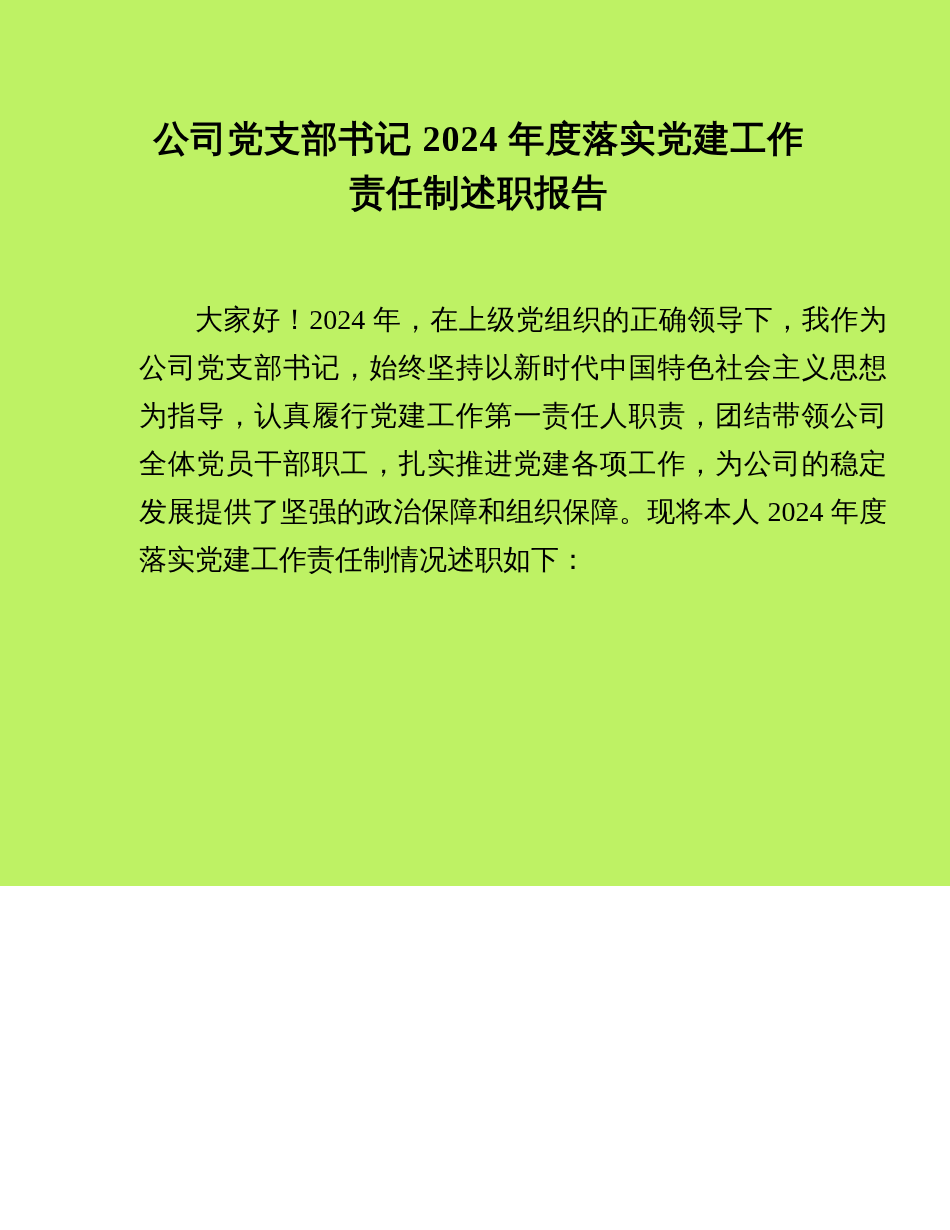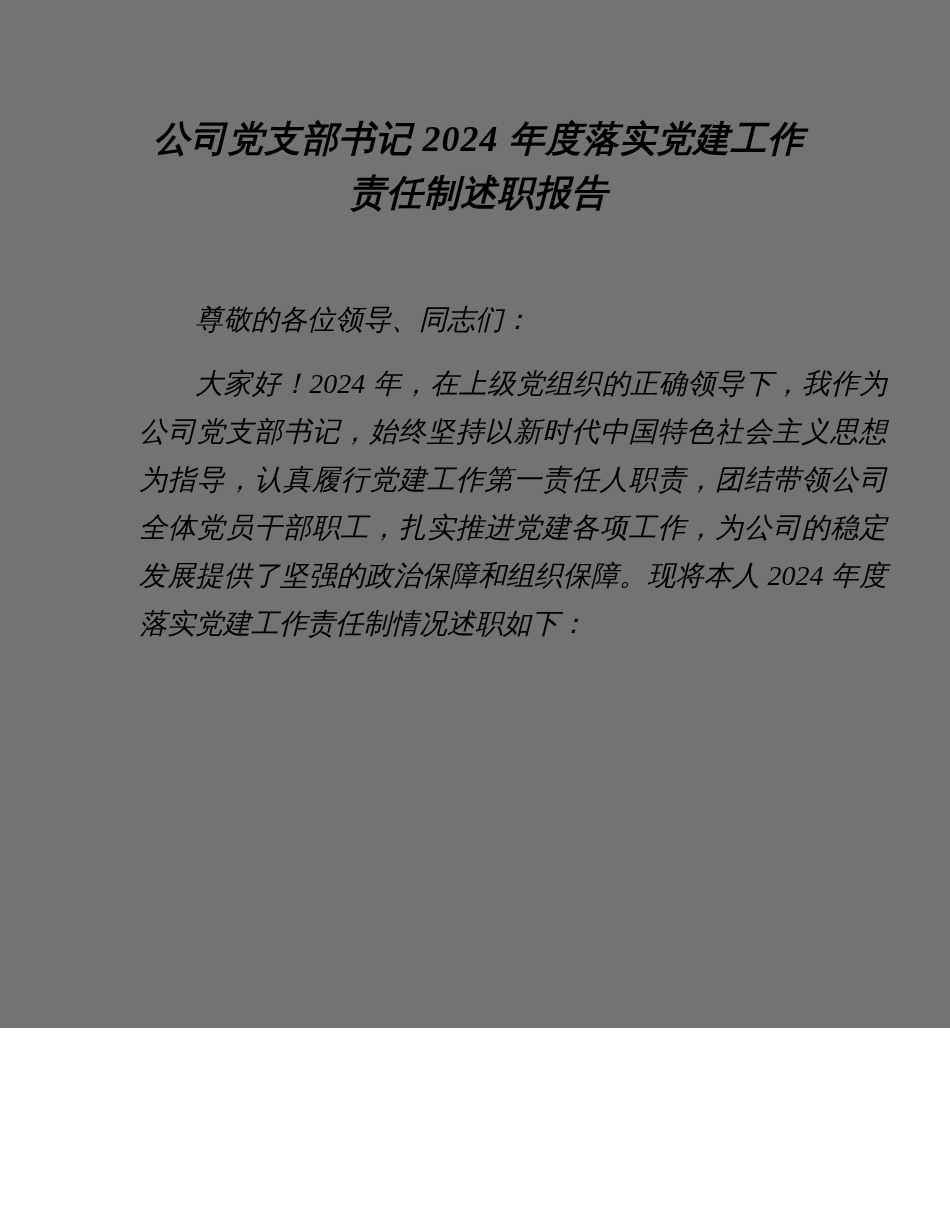--- a/index.html
+++ b/index.html
@@ -3,25 +3,24 @@
 <meta charset="utf-8">
 <style>
   html, body {
     margin: 0;
     padding: 0;
     background: #ffffff;
   }
   .page {
     position: relative;
     width: 950px;
-    height: 1028px;
-    background: #737373;
+    height: 886px;
+    background: #bef264;
     overflow: hidden;
     color: #000000;
-    font-style: italic;
   }
   .content {
     position: absolute;
     left: 139px;
     top: 112px;
     width: 748px;
   }
   .doc-title {
     font-family: "Liberation Serif", "DejaVu Serif", serif;
     font-weight: 700;
@@ -56,20 +55,19 @@
   }
 </style>
 </head>
 <body>
 
 <div class="page">
   <div class="content">
 
     <h1 class="doc-title">公司党支部书记 2024 年度落实党建工作责任制述职报告</h1>
 
-    <p class="para">尊敬的各位领导、同志们：</p>
 
     <p class="para">大家好！2024 年，在上级党组织的正确领导下，我作为公司党支部书记，始终坚持以新时代中国特色社会主义思想为指导，认真履行党建工作第一责任人职责，团结带领公司全体党员干部职工，扎实推进党建各项工作，为公司的稳定发展提供了坚强的政治保障和组织保障。现将本人 2024 年度落实党建工作责任制情况述职如下：</p>
 
 
 
   </div>
 </div>
 
 </body></html>

